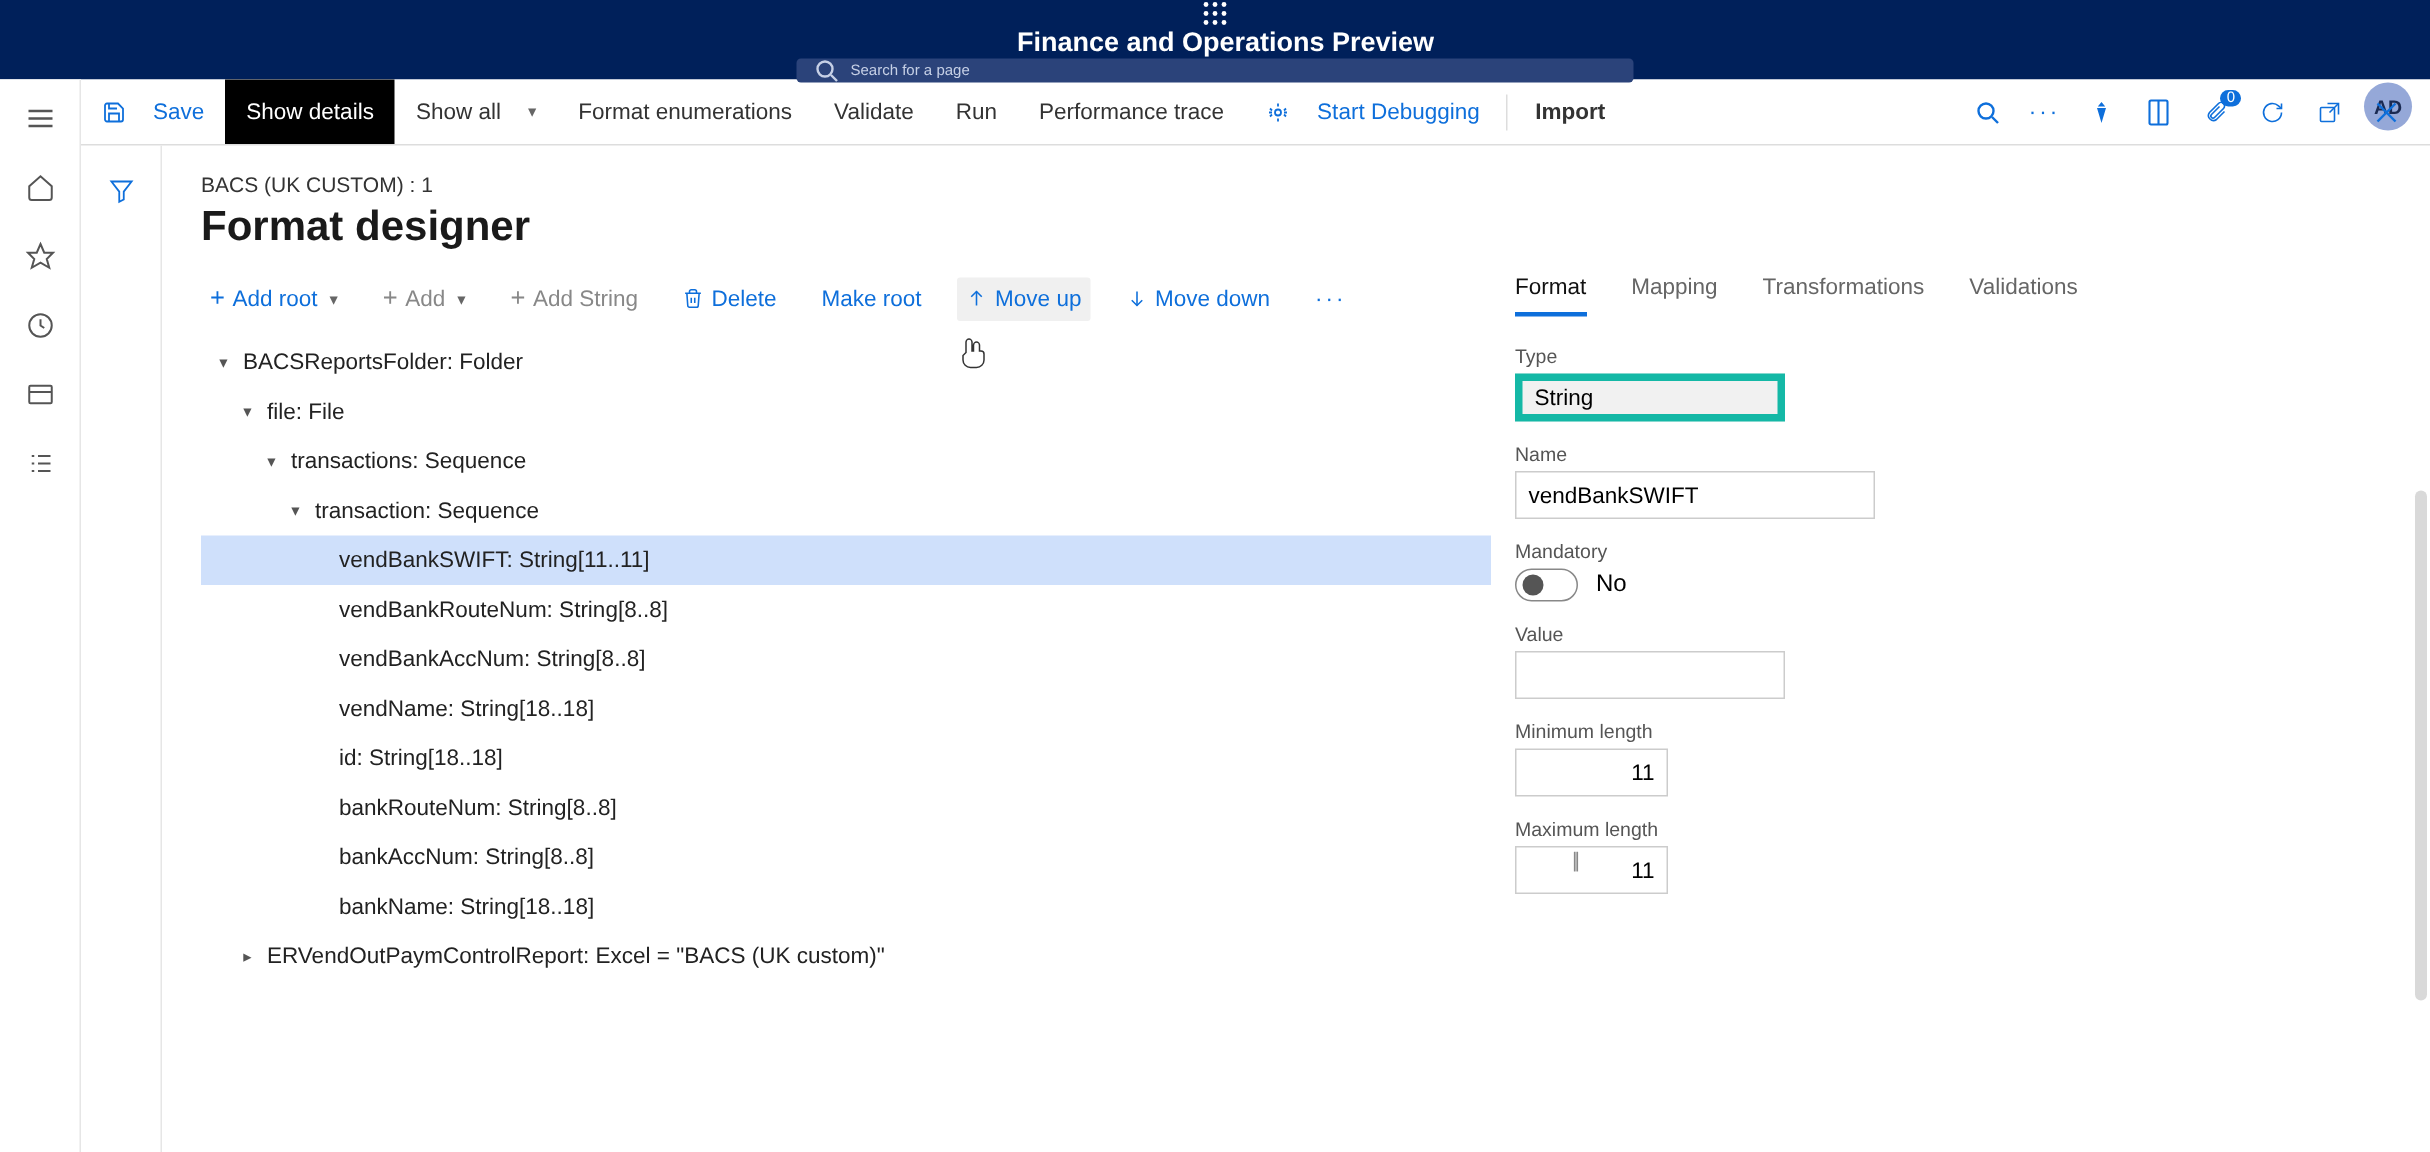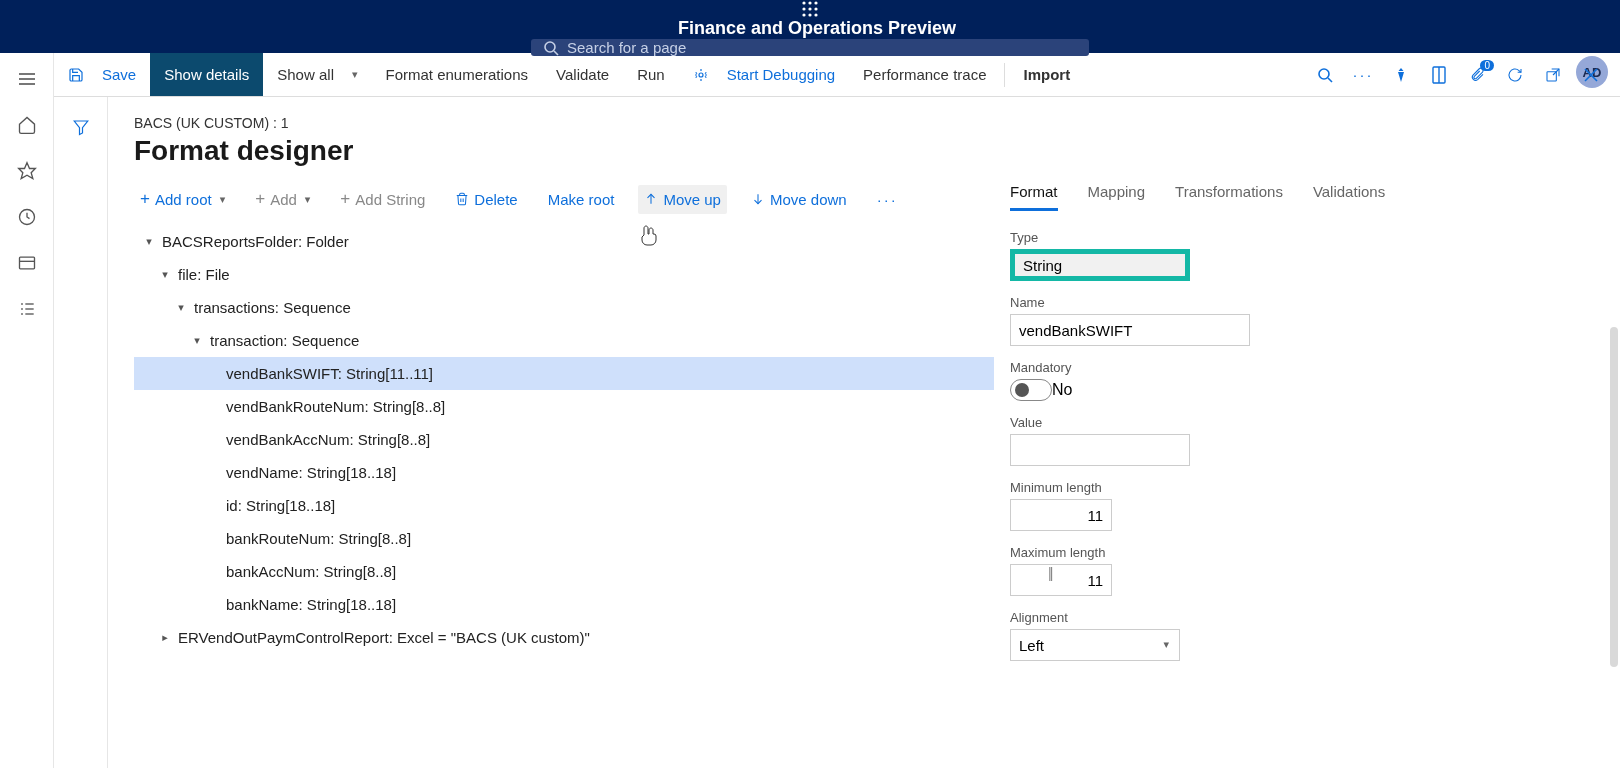--- a/index.html
+++ b/index.html
@@ -3,30 +3,30 @@
 <meta charset="utf-8">
 <style>
 * { box-sizing: border-box; margin: 0; padding: 0; font-family: "Segoe UI", sans-serif; }
 body { width: 1620px; height: 768px; overflow: hidden; background: #fff; }
 
 
 .top-header { height: 53px; background: #00205a; color: #fff; display: flex; align-items: center; padding: 0 12px; flex-direction: column; }
 .waffle { width: 36px; height: 36px; display: flex; align-items: center; justify-content: center; cursor: pointer; }
 .app-title { font-size: 18px; font-weight: 600; margin-left: 14px; }
 .search-wrap { margin-left: auto; margin-right: auto; width: 558px; height: 36px; background: #2b437a; border-radius: 3px; display: flex; align-items: center; padding: 0 12px; color: #c6d0e6; }
-.search-wrap input { background: transparent; border: none; color: #fff; font-size: 15px; margin-left: 8px; flex: 1; outline: none; }
+.search-wrap input { background: transparent; border: none; color: #fff; font-size: 10px; margin-left: 8px; flex: 1; outline: none; }
 .search-wrap input::placeholder { color: #c6d0e6; }
 .header-right { margin-left: auto; display: flex; align-items: center; gap: 18px; font-size: 15px; }
 .header-icon { width: 24px; height: 24px; display: flex; align-items: center; justify-content: center; cursor: pointer; color: #fff; }
 .avatar { width: 32px; height: 32px; border-radius: 50%; background: #95a8d8; color: #1a2a52; font-weight: 600; display: flex; align-items: center; justify-content: center; font-size: 13px; }
 
 
 .toolbar { height: 44px; background: #fff; border-bottom: 1px solid #ddd; display: flex; align-items: stretch; padding-left: 54px; font-size: 15px; }
 .tb-btn { display: flex; align-items: center; padding: 0 14px; color: #333; cursor: pointer; gap: 18px; white-space: nowrap; }
-.tb-btn.primary { background: #0c4a6e; color: #fff; }
+.tb-btn.primary { background: #000000; color: #fff; }
 .tb-btn.icon-blue { color: #0e6fdb; }
 .tb-right { margin-left: auto; display: flex; align-items: center; gap: 16px; padding-right: 18px; }
 .tb-right .ri-icon { color: #0e6fdb; cursor: pointer; width: 22px; display: flex; justify-content: center; position: relative; }
 .badge { position: absolute; top: -6px; right: -6px; background: #0e6fdb; color: #fff; border-radius: 8px; font-size: 10px; padding: 0 4px; }
 .tb-divider { width: 1px; height: 24px; background: #ddd; align-self: center; margin: 0 4px; }
 
 
 .left-rail { position: absolute; left: 0; top: 53px; bottom: 0; width: 54px; border-right: 1px solid #e6e6e6; background: #fff; display: flex; flex-direction: column; align-items: center; padding-top: 14px; gap: 22px; }
 .rail-icon { width: 24px; height: 24px; color: #555; cursor: pointer; display: flex; align-items: center; justify-content: center; }
 
@@ -59,21 +59,21 @@
 .props { width: 600px; padding: 0 20px 0 16px; position: relative; overflow-y: auto; }
 .tabs { display: flex; gap: 30px; font-size: 15px; color: #666; margin-bottom: 18px; border-bottom: 1px solid transparent; padding-top: 68px; }
 .tab { padding-bottom: 8px; cursor: pointer; }
 .tab.active { color: #111; border-bottom: 3px solid #0e6fdb; }
 .field { margin-bottom: 14px; }
 .field label { display: block; font-size: 13px; color: #555; margin-bottom: 4px; }
 .field .val-box { height: 32px; border: 1px solid #ccc; background: #fff; padding: 0 8px; display: flex; align-items: center; font-size: 15px; width: 180px; }
 .field .val-box.readonly { background: #f1f1f1; border: 5px solid #14b8a6; }
 .field .wide { width: 240px; }
 .field .num { width: 102px; justify-content: flex-end; }
-.toggle-row { display: flex; align-items: center; }
+.toggle-row { display: flex; align-items: center; gap: 12px; }
 .toggle { width: 42px; height: 22px; border-radius: 11px; border: 1px solid #888; background: #fff; position: relative; cursor: pointer; }
 .toggle .knob { width: 14px; height: 14px; border-radius: 50%; background: #555; position: absolute; top: 3px; left: 4px; }
 .select { position: relative; }
 .select:after { content: "▾"; position: absolute; right: 10px; top: 8px; font-size: 11px; color: #666; }
 .cursor-ptr { position: absolute; left: 636px; top: 224px; pointer-events: none; }
 .scroll-track { position: absolute; right: 2px; top: 230px; width: 8px; height: 340px; background: #d9d9d9; border-radius: 4px; }
 .drag-handle { position: absolute; left: 940px; top: 468px; color: #888; font-size: 14px; user-select: none; letter-spacing: -2px; }
 
 svg { display: block; }
 </style>
@@ -190,30 +190,30 @@
     </div>
   <div class="tb-btn">
       <span>Format enumerations</span>
     </div>
   <div class="tb-btn">
       <span>Validate</span>
     </div>
   <div class="tb-btn">
       <span>Run</span>
     </div>
+  <div class="tb-btn">
+      <span>Performance trace</span>
+    </div>
   <div class="tb-btn" style="color:#0e6fdb;">
     <svg width="16" height="16" viewBox="0 0 24 24" fill="none" stroke="#0e6fdb" stroke-width="1.8">
         <circle cx="12" cy="12" r="3"></circle>
         <path d="M12 3v3M12 18v3M4 8l2 2M18 14l2 2M4 16l2-2M18 10l2-2M3 12h3M18 12h3"></path>
       </svg>
     <span>Start Debugging</span>
   </div>
-  <div class="tb-btn">
-      <span>Performance trace</span>
-    </div>
   <div class="tb-divider"></div>
   <div class="tb-btn" style="font-weight:600;">
       <span>Import</span>
     </div>
   <div class="tb-right">
     <span class="ri-icon">
       <svg width="16" height="16" viewBox="0 0 16 16" fill="none" stroke="#0e6fdb" stroke-width="1.6">
           <circle cx="7" cy="7" r="5"></circle>
           <line x1="11" y1="11" x2="15" y2="15"></line>
         </svg>
@@ -404,24 +404,20 @@
       <div class="val-box"></div>
     </div>
     <div class="field">
       <label>Minimum length</label>
       <div class="val-box num">11</div>
     </div>
     <div class="field">
       <label>Maximum length</label>
       <div class="val-box num">11</div>
     </div>
-    <div class="field">
-      <label>Alignment</label>
-      <div class="val-box select" style="width:170px">Left</div>
-    </div>
   </div>
  </div>
 
  <div class="drag-handle">||</div>
  <div class="scroll-track"></div>
 </div>
 
 <div class="cursor-ptr">
   <svg width="22" height="28" viewBox="0 0 22 28">
       <path d="M7 2v18l3-3h5a3 3 0 003-3V7a5 5 0 00-5-5H7z" fill="none"></path>

